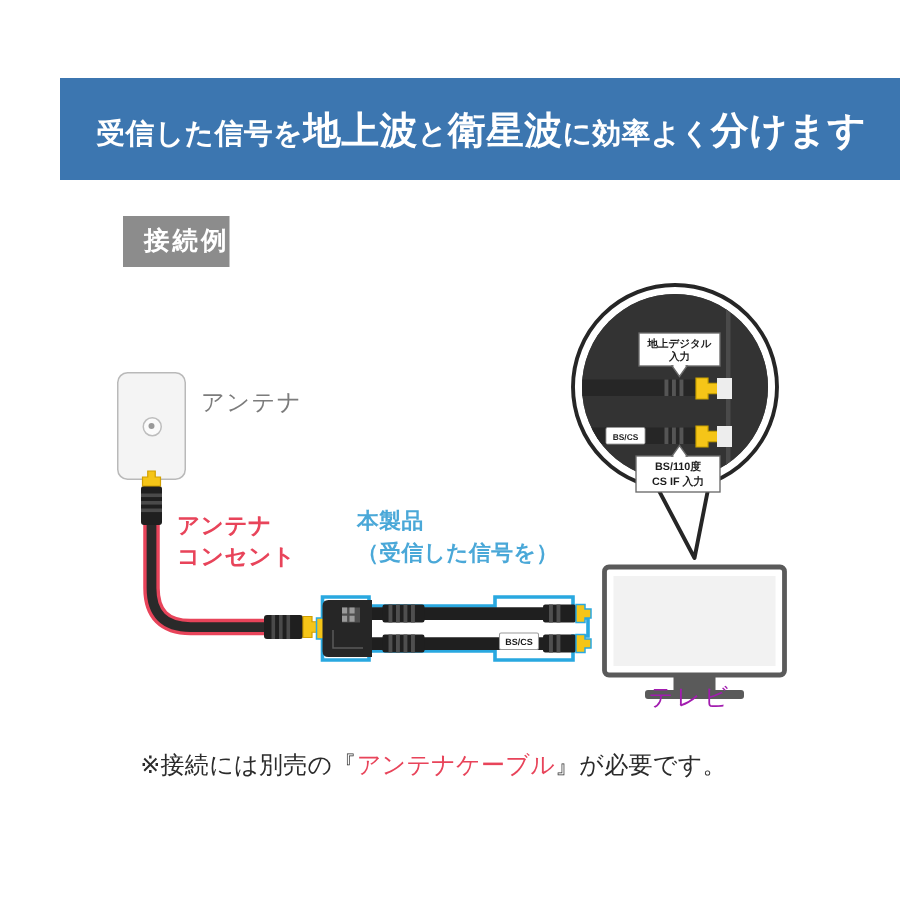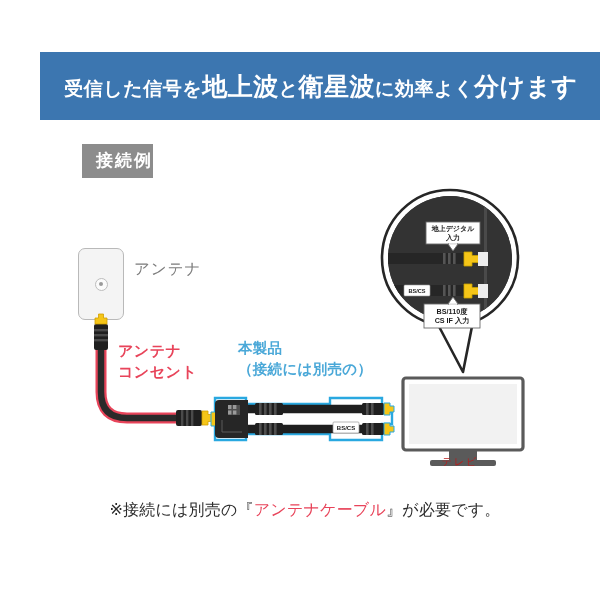--- a/index.html
+++ b/index.html
@@ -130,29 +130,29 @@
       0 1.2px 0 #ffffff, 0 -1.2px 0 #ffffff,
       1px 1px 0 #ffffff, -1px -1px 0 #ffffff,
       1px -1px 0 #ffffff, -1px 1px 0 #ffffff;
   }
   .lbl-tv {
     position: absolute;
     left: 400px;
     top: 455px;
     width: 120px;
     text-align: center;
-    color: #b91c1c;
-    font-size: 10px;
+    color: #a21caf;
+    font-size: 16px;
     letter-spacing: 2px;
   }
 
   
   .footnote {
     position: absolute;
-    left: 16px;
+    left: 0;
     top: 500px;
     width: 578px;
     text-align: center;
     font-size: 16px;
     color: #2b2b2b;
     letter-spacing: 0.2px;
   }
   .footnote .hl { color: #e8445a; }
 
   
@@ -331,21 +331,21 @@
     </g>
   </svg>
 
   <div class="lbl-antenna-cable">
     <div>アンテナ</div>
     <div>コンセント</div>
   </div>
 
   <div class="lbl-product">
     <div>本製品</div>
-    <div>（接続には別売の）</div>
+    <div>（受信した信号を）</div>
   </div>
 
   <div class="lbl-tv">テレビ</div>
 
   <div class="footnote">
     <span>※接続には別売の</span><span>『</span><span class="hl">アンテナケーブル</span><span>』</span><span>が必要です。</span>
   </div>
 
 </div>
 

